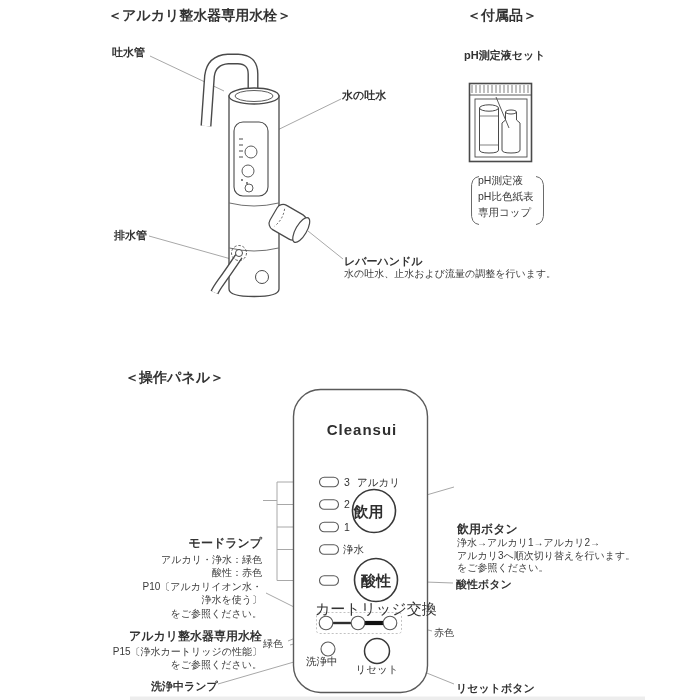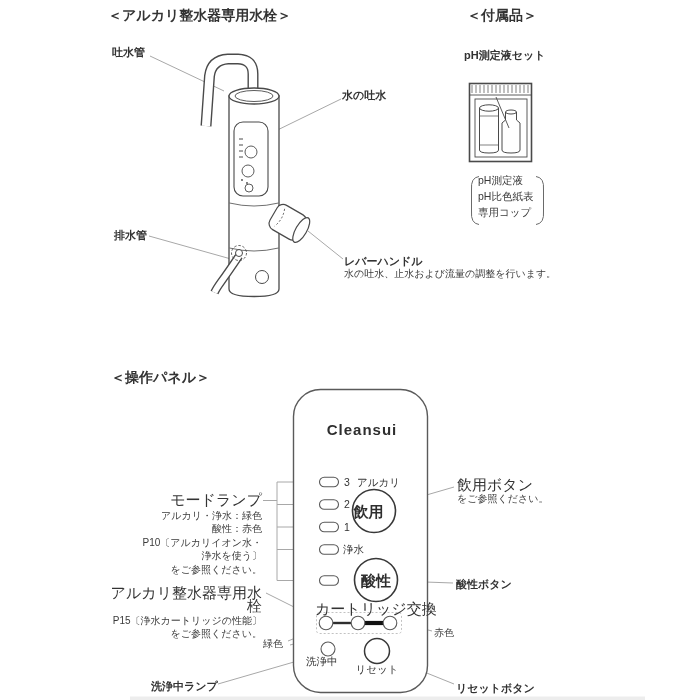--- a/index.html
+++ b/index.html
@@ -6,21 +6,21 @@
   body{
     width:700px;height:700px;position:relative;background:#ffffff;
     font-family:"Liberation Sans","DejaVu Sans",sans-serif;color:#3a3a3a;
     overflow:hidden;
   }
   .abs{position:absolute;white-space:nowrap;}
   .heading{font-size:14px;font-weight:700;color:#333;}
   .lbl{font-size:11px;font-weight:700;color:#333;}
   .txt{font-size:10px;color:#3a3a3a;}
   .blk{position:absolute;font-size:10px;line-height:13.5px;color:#3a3a3a;}
-  .blk .t{font-size:15px;font-weight:400;color:#333;margin-bottom:2px;}
+  .blk .t{font-size:12px;font-weight:700;color:#333;margin-bottom:2px;margin-top:44px;}
   .ra{text-align:right;}
   .logo{font-size:15px;font-weight:700;letter-spacing:1px;color:#2e2e2e;text-align:center;}
   .btxt{font-size:15px;font-weight:700;color:#2e2e2e;text-align:center;}
   .ptxt{font-size:10.5px;color:#333;}
   .ctxt{font-size:15px;color:#333;text-align:center;}
   svg{position:absolute;left:0;top:0;}
   .list{position:absolute;font-size:10.5px;line-height:16px;color:#3a3a3a;}
 </style>
 </head>
 <body>
@@ -130,21 +130,21 @@
 <div class="abs lbl" style="left:344px;top:254px">レバーハンドル</div>
 <div class="abs txt" style="left:344px;top:267px">水の吐水、止水および流量の調整を行います。</div>
 
 <div class="abs lbl" style="left:464px;top:48px">pH測定液セット</div>
 <div class="list" style="left:478px;top:172px">
   <div>pH測定液</div>
   <div>pH比色紙表</div>
   <div>専用コップ</div>
 </div>
 
-<div class="abs heading" style="left:111px;top:369px">＜操作パネル＞</div>
+<div class="abs heading" style="left:125px;top:369px">＜操作パネル＞</div>
 <div class="abs logo" style="left:293px;top:421px;width:138px">Cleansui</div>
 
 <div class="abs ptxt" style="left:344px;top:476px">3</div>
 <div class="abs ptxt" style="left:344px;top:498px">2</div>
 <div class="abs ptxt" style="left:344px;top:521px">1</div>
 <div class="abs ptxt" style="left:357px;top:476px">アルカリ</div>
 <div class="abs ptxt" style="left:343px;top:543px">浄水</div>
 
 <div class="abs btxt" style="left:352.5px;top:503px;width:32px">飲用</div>
 <div class="abs btxt" style="left:354.5px;top:572px;width:43px">酸性</div>
@@ -167,16 +167,18 @@
   <div>をご参照ください。</div>
 </div>
 
 <div class="abs txt" style="left:263px;top:637px">緑色</div>
 <div class="abs txt" style="left:434px;top:626px">赤色</div>
 <div class="abs lbl" style="left:151px;top:679px">洗浄中ランプ</div>
 <div class="abs lbl" style="left:456px;top:681px">リセットボタン</div>
 
 <div class="blk" style="left:457px;top:479px;line-height:12.4px">
   <div class="t">飲用ボタン</div>
+  <div>浄水→アルカリ1→アルカリ2→</div>
+  <div>アルカリ3へ順次切り替えを行います。</div>
   <div>をご参照ください。</div>
 </div>
 
 <div class="abs lbl" style="left:456px;top:577px">酸性ボタン</div>
 
 </body></html>

